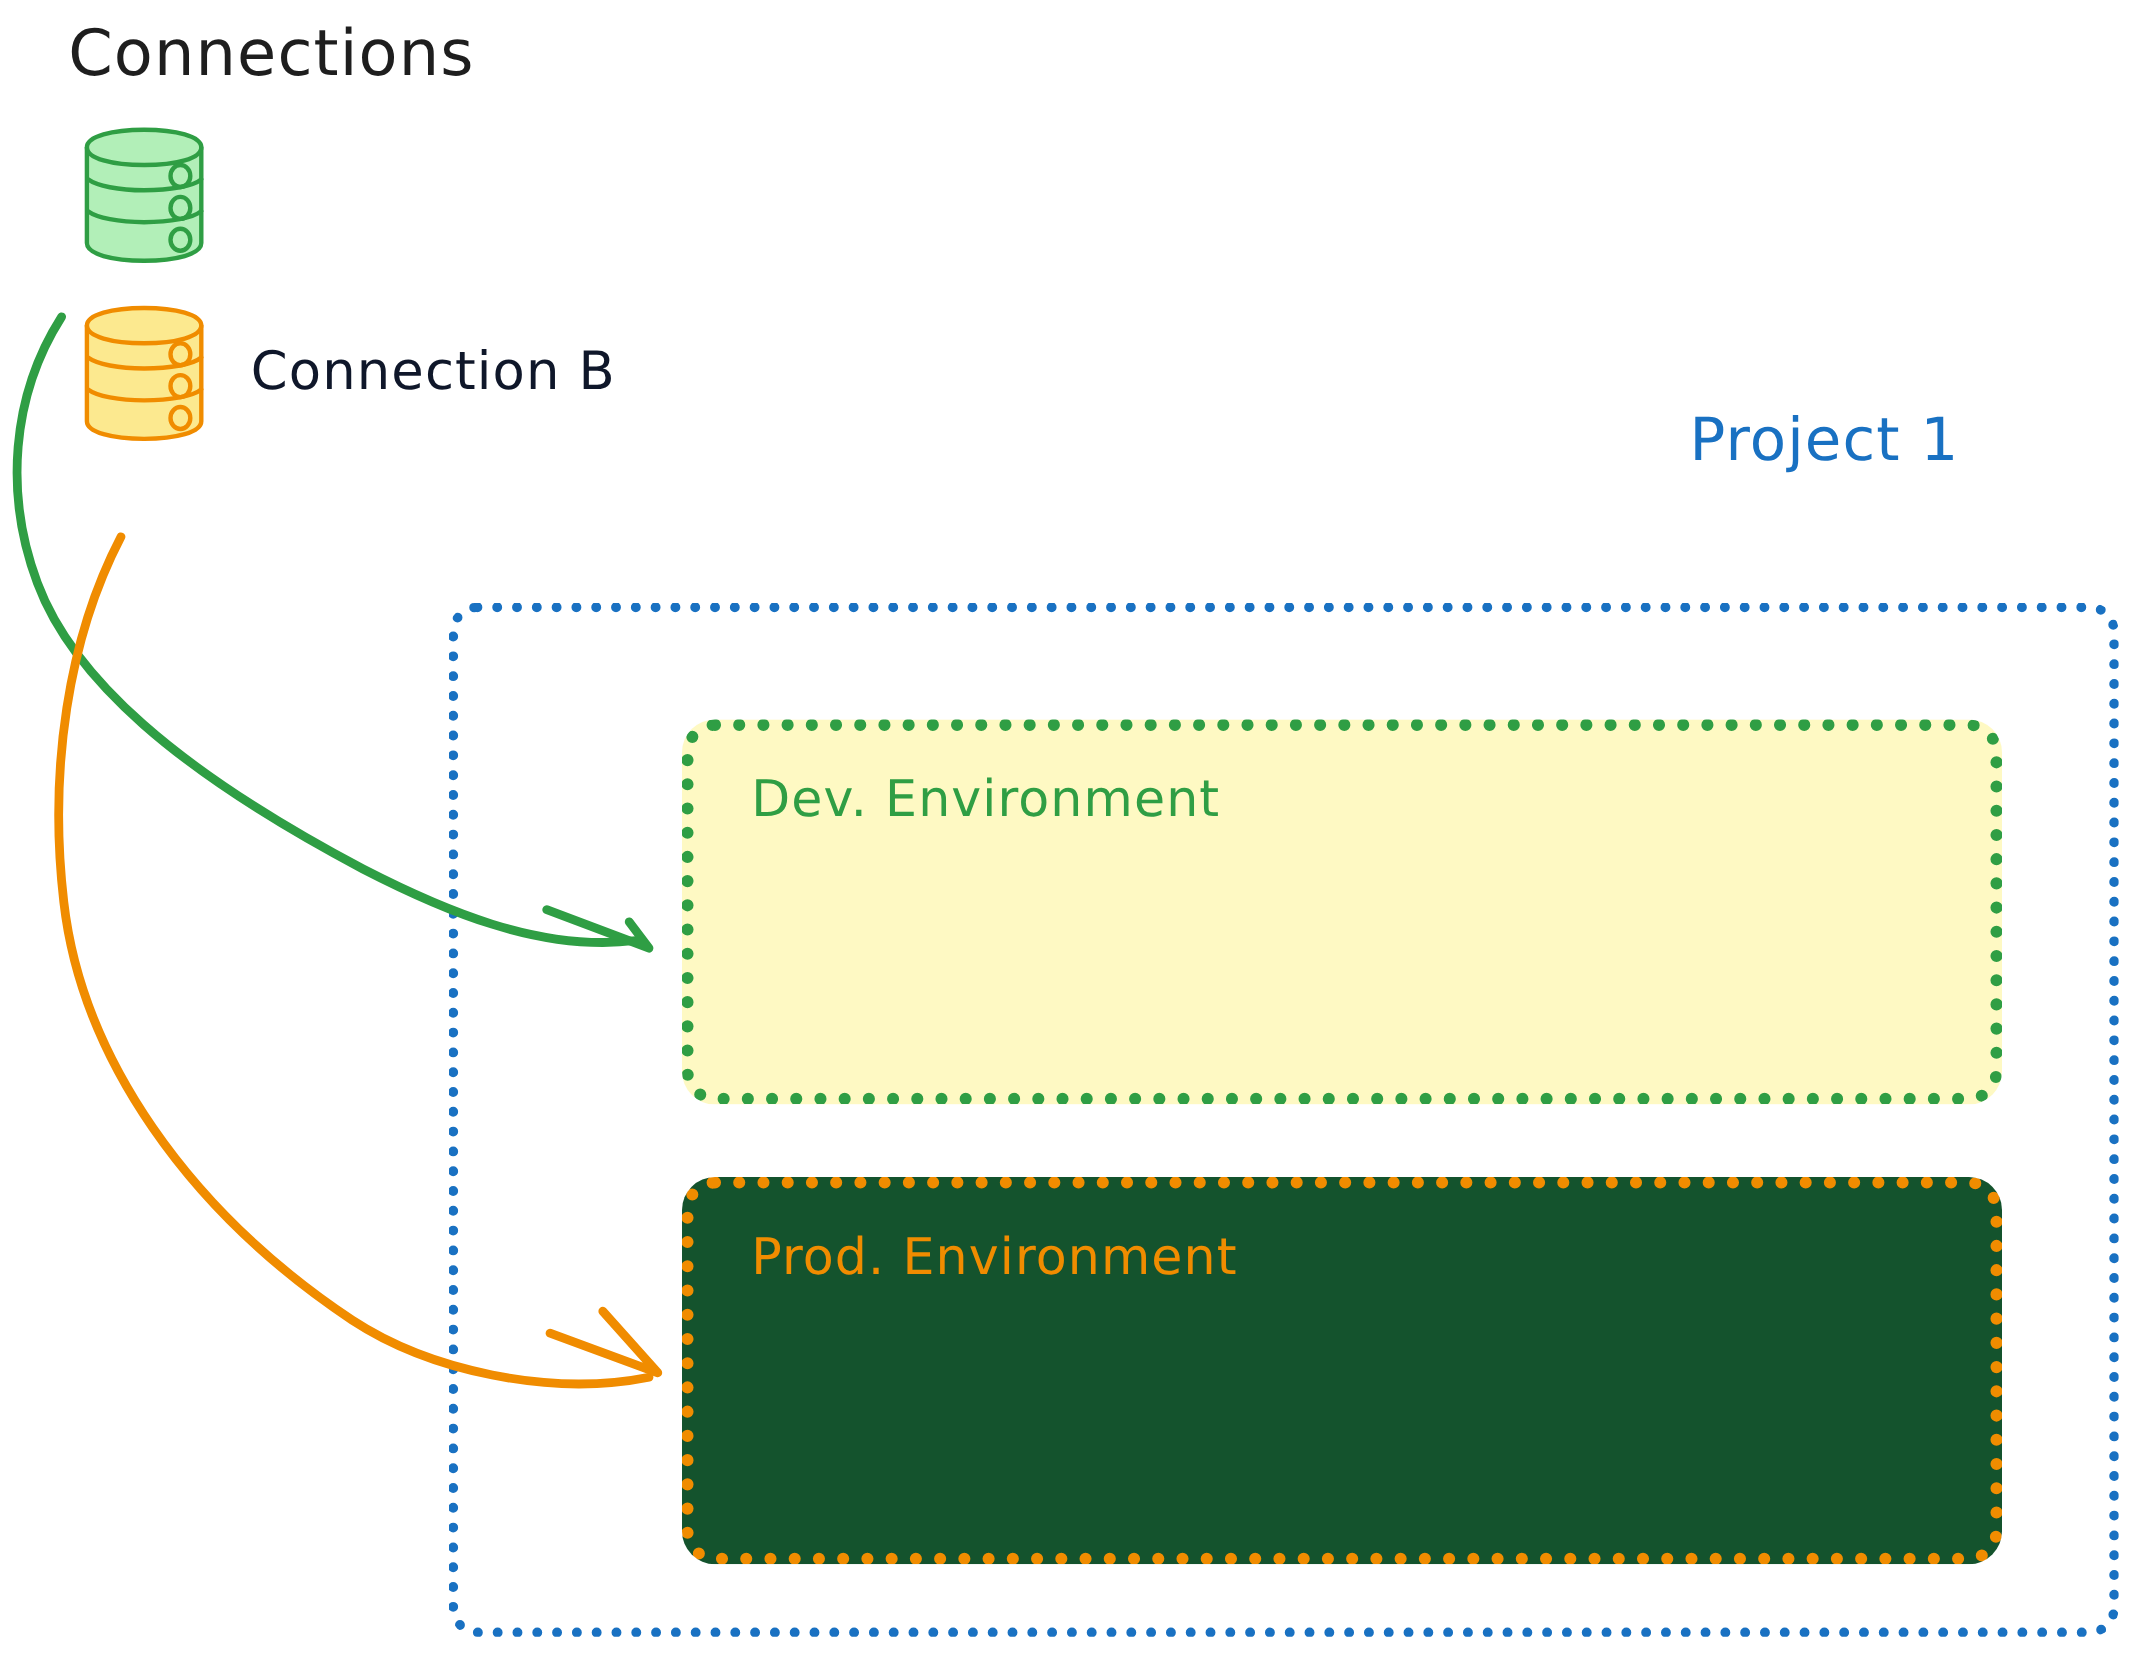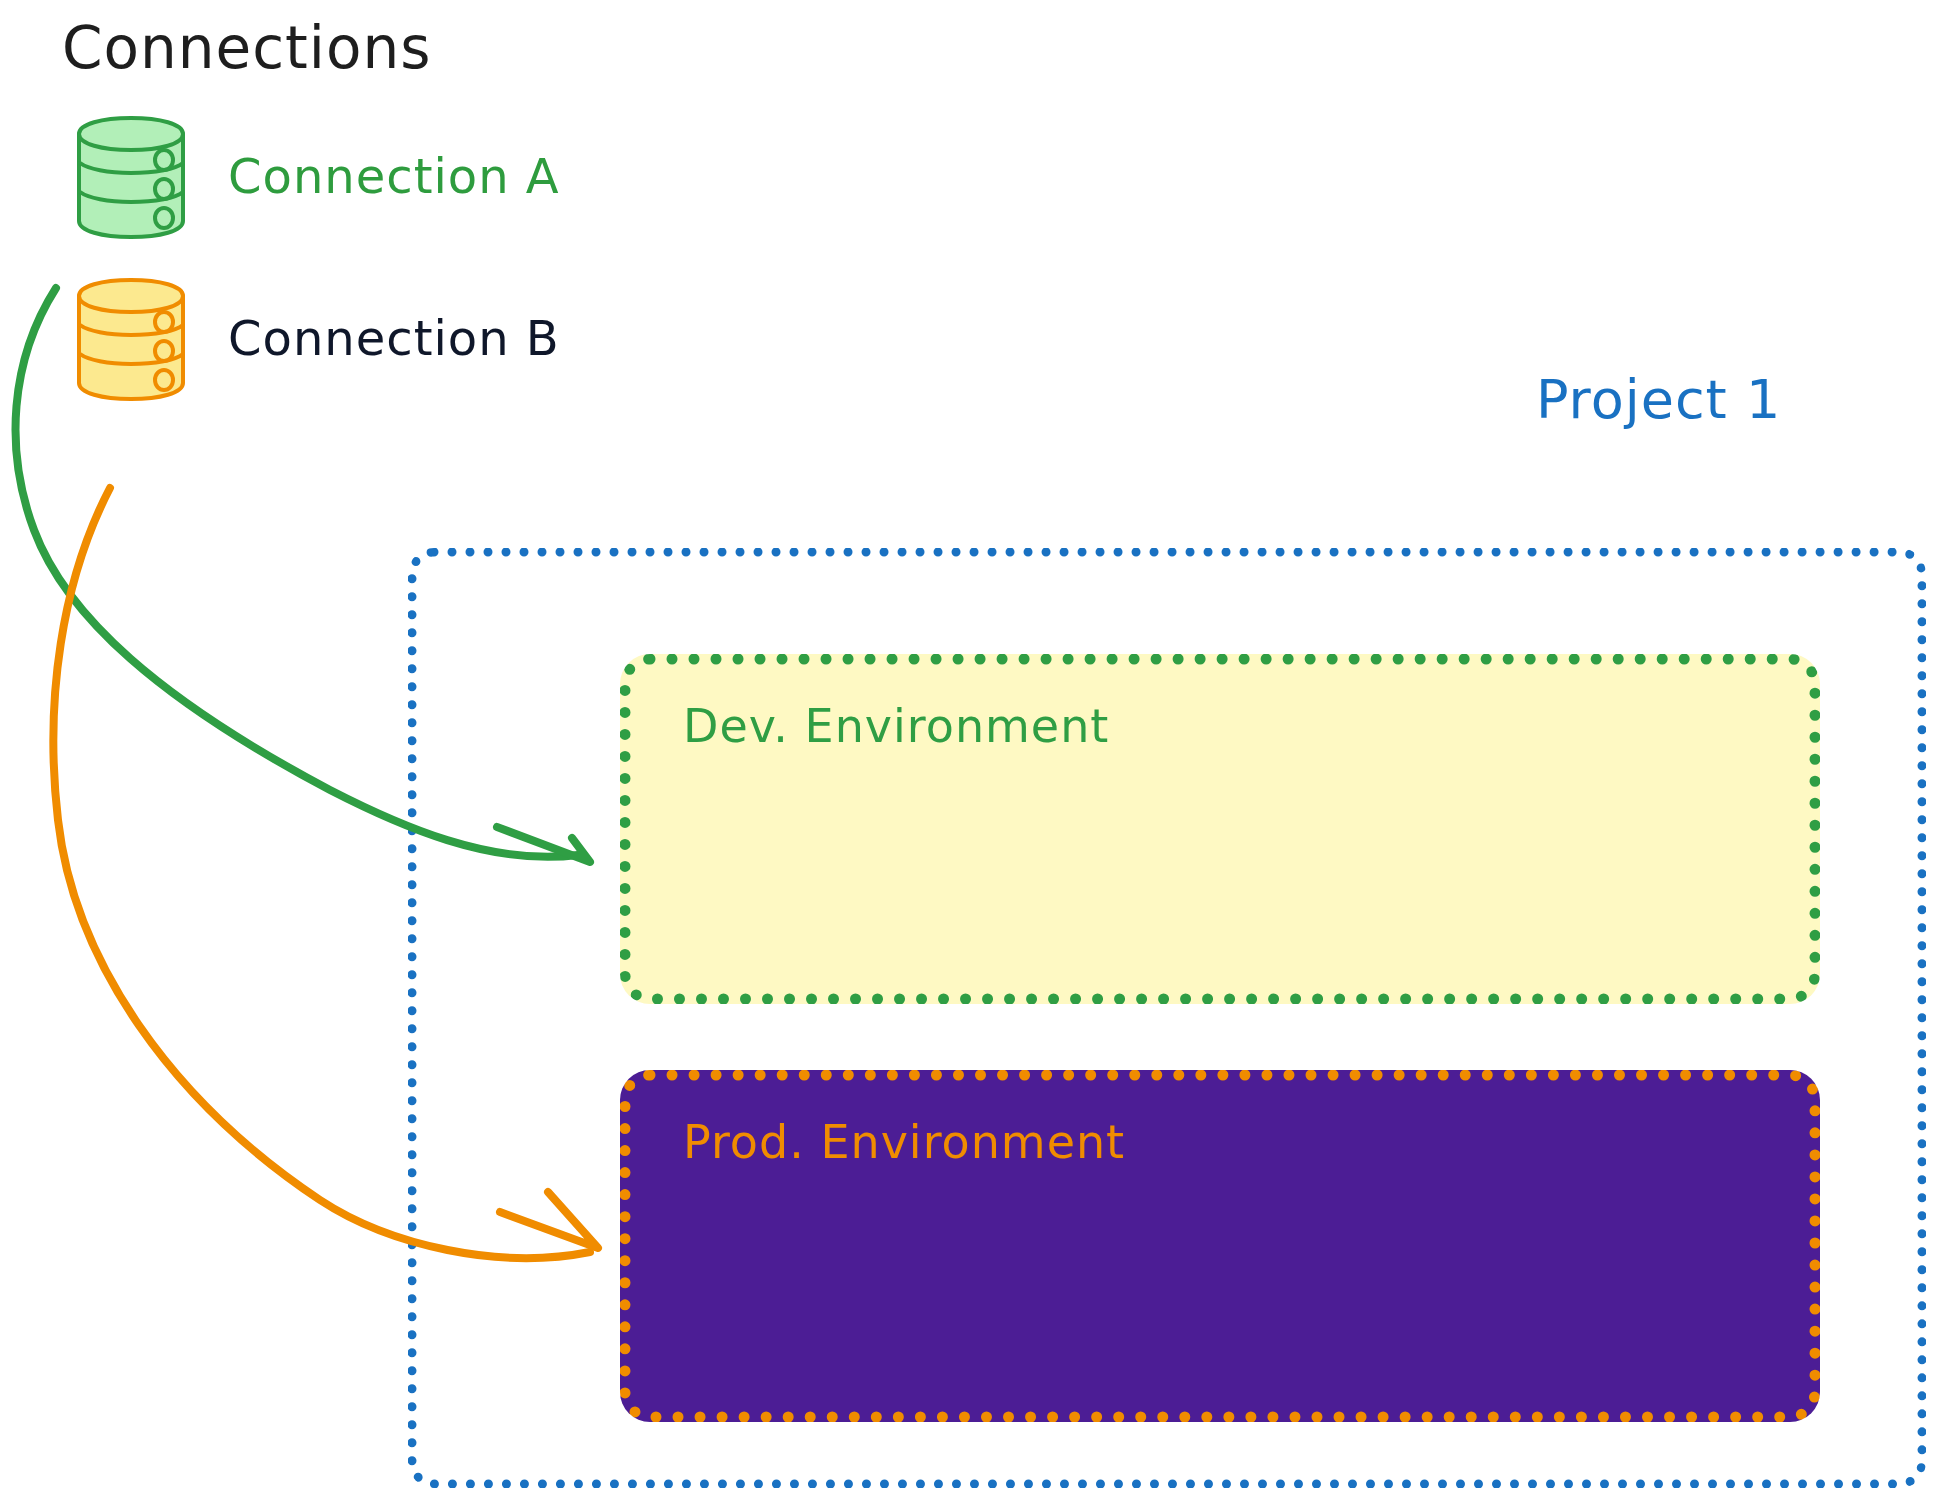--- a/index.html
+++ b/index.html
@@ -88,21 +88,21 @@
     width: 1200px;
     height: 350px;
     background: #fef9c3;
     border: 11px dotted #2f9e44;
   }
   #env-prod {
     left: 620px;
     top: 1070px;
     width: 1200px;
     height: 352px;
-    background: #4c1d95;
+    background: #14532d;
     border: 11px dotted #f08c00;
   }
 
   .env-title {
     position: absolute;
     left: 52px;
     top: 34px;
     font-size: 46px;
     white-space: nowrap;
   }
@@ -143,21 +143,20 @@
                  C111 119 88 125 59 125 C30 125 7 119 7 109 Z"></path>
         <path d="M7 22 C7 32 30 38 59 38 C88 38 111 32 111 22" fill="none"></path>
         <path d="M8 51 C16 57 36 61 59 61 C83 61 104 57 111 51" fill="none"></path>
         <path d="M8 80 C16 86 36 90 59 90 C83 90 104 86 111 80" fill="none"></path>
         <ellipse cx="92" cy="48" rx="9" ry="10" fill="none"></ellipse>
         <ellipse cx="92" cy="77" rx="9" ry="10" fill="none"></ellipse>
         <ellipse cx="92" cy="106" rx="9" ry="10" fill="none"></ellipse>
       </g>
     </svg>
   </div>
-  <div id="label-connection-a" class="conn-label hand">Connection A</div>
 
   <div id="db-connection-b" class="db-icon">
     <svg viewBox="0 0 118 130" width="118" height="130" aria-hidden="true">
       <g fill="#fce98f" stroke="#f08c00" stroke-width="4" stroke-linecap="round" stroke-linejoin="round">
         <path d="M7 22 C7 12 30 6 59 6 C88 6 111 12 111 22 L111 109
                  C111 119 88 125 59 125 C30 125 7 119 7 109 Z"></path>
         <path d="M7 22 C7 32 30 38 59 38 C88 38 111 32 111 22" fill="none"></path>
         <path d="M8 51 C16 57 36 61 59 61 C83 61 104 57 111 51" fill="none"></path>
         <path d="M8 80 C16 86 36 90 59 90 C83 90 104 86 111 80" fill="none"></path>
         <ellipse cx="92" cy="48" rx="9" ry="10" fill="none"></ellipse>

